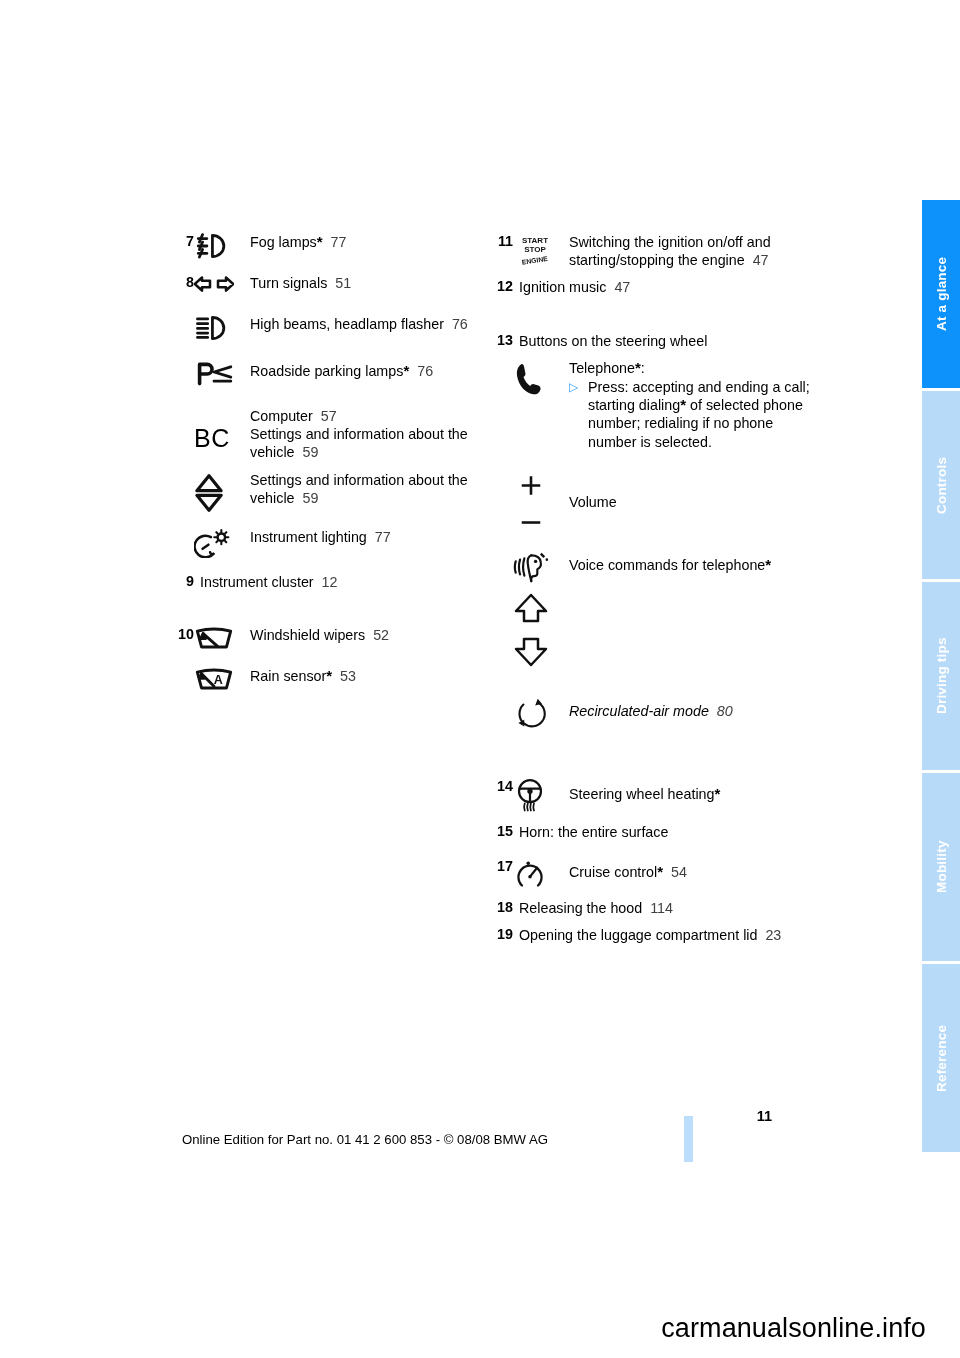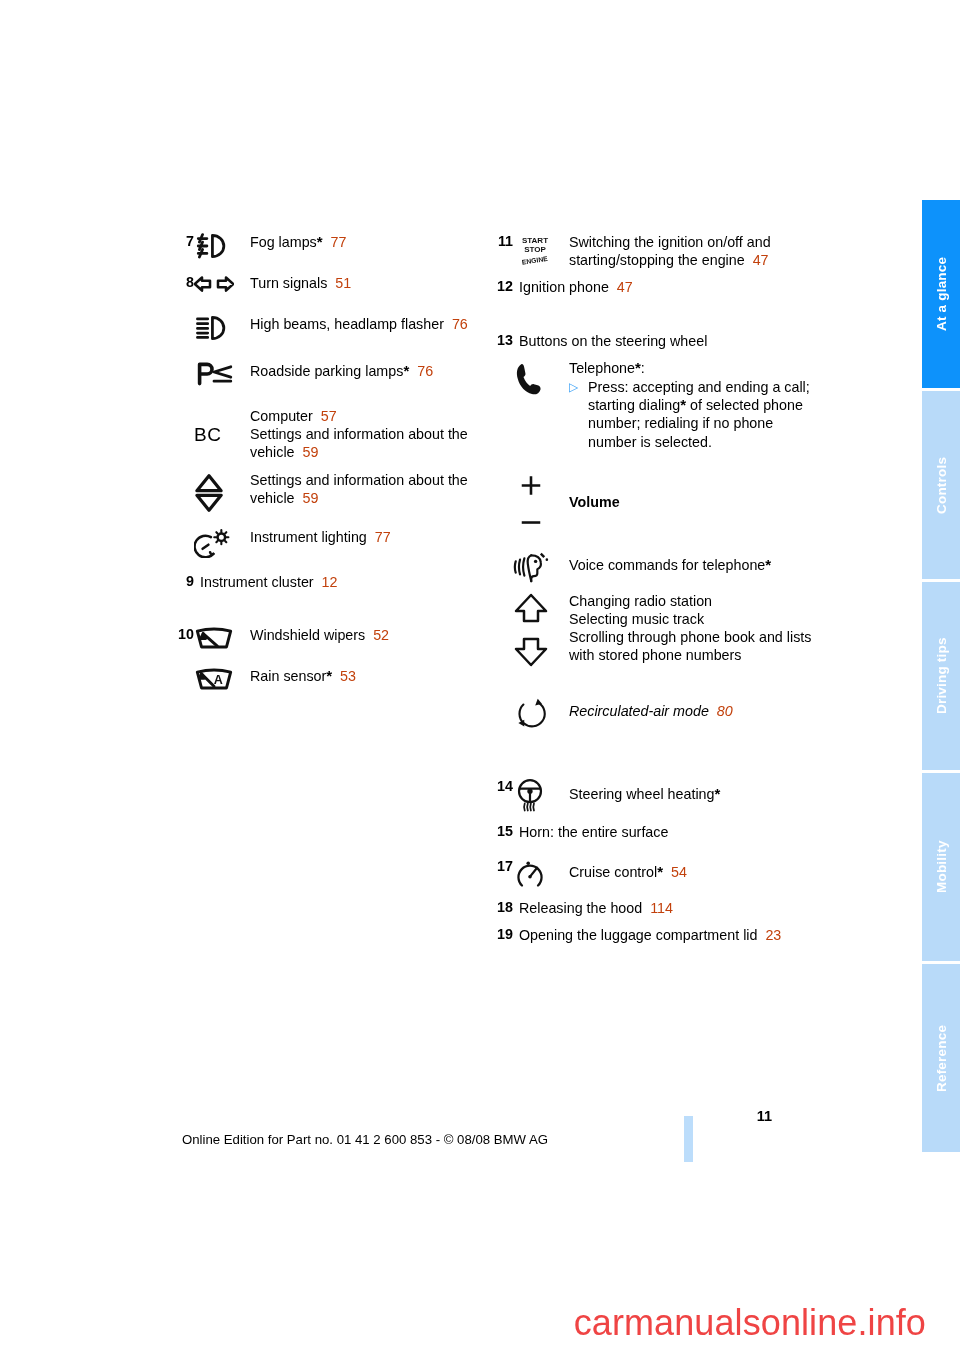--- a/index.html
+++ b/index.html
@@ -35,21 +35,21 @@
     font-size: 14.3px; font-weight: bold; line-height: 17px; padding-top: 1px;
   }
   .icon-cell {
     width: 56px; flex: 0 0 56px;
     display: flex; align-items: flex-start; justify-content: flex-start;
     padding-top: 1px;
   }
   .icon-cell.ind { margin-left: 26px; }
   .txt { flex: 1 1 auto; font-size: 14.3px; line-height: 18.2px; padding-top: 1px; }
   .txt.plain { padding-left: 6px; }
-  .pg { color: #c2410c; }
+  .pg { color: #404040; }
   .star { font-weight: bold; font-size: 15px; }
   .bullet-row { display: flex; margin-top: 1px; }
   .bullet { flex: 0 0 19px; color:#3aa0f5; font-size: 12px; line-height: 18.2px; }
 
   svg { display: block; }
   .stroke { fill: none; stroke: #111; stroke-width: 7; stroke-linecap: round; stroke-linejoin: round; }
   .fillk { fill: #111; }
 
   
   .footer { position: absolute; left: 0; top: 1108px; width: 820px; }
@@ -61,21 +61,21 @@
     position: absolute; left: 0; right: 130px; top: 24px;
     text-align: center; font-size: 13.2px; padding-left: 40px;
   }
   .footbar {
     position: absolute; left: 684px; top: 1116px;
     width: 9px; height: 46px; background: #bcddfb;
   }
 
   .watermark {
     position: absolute; right: 34px; bottom: 14px;
-    font-size: 36px; color: #ef4444; letter-spacing: .1px;
+    font-size: 27px; color: #000000; letter-spacing: .1px;
   }
 
   .sp8  { height: 8px; }
   .sp14 { height: 14px; }
   .sp20 { height: 20px; }
   .sp34 { height: 34px; }
 </style>
 </head>
 <body>
 
@@ -162,21 +162,21 @@
       <div class="txt">
         <span>Roadside parking lamps</span><span class="star">*</span>&nbsp;&nbsp;<span class="pg">76</span>
       </div>
     </div>
 
     <div class="sp20"></div>
 
     <div class="row">
       <div class="num"></div>
       <div class="icon-cell" style="padding-top:18px;">
-        <span style="font-size:19px;letter-spacing:.5px;">BC</span>
+        <span style="font-size:25px;letter-spacing:.5px;">BC</span>
       </div>
       <div class="txt">
         <div>
           <span>Computer</span>&nbsp;&nbsp;<span class="pg">57</span>
         </div>
         <div>
           <span>Settings and information about the vehicle</span>&nbsp;&nbsp;<span class="pg">59</span>
         </div>
       </div>
     </div>
@@ -274,21 +274,21 @@
       <div class="txt">
         <span>Switching the ignition on/off and starting/stopping the engine</span>&nbsp;&nbsp;<span class="pg">47</span>
       </div>
     </div>
 
     <div class="sp8"></div>
 
     <div class="row">
       <div class="num">12</div>
       <div class="txt plain">
-        <span>Ignition phone</span>&nbsp;&nbsp;<span class="pg">47</span>
+        <span>Ignition music</span>&nbsp;&nbsp;<span class="pg">47</span>
       </div>
     </div>
 
     <div class="sp34"></div>
 
     <div class="row">
       <div class="num">13</div>
       <div class="txt plain">Buttons on the steering wheel</div>
     </div>
 
@@ -313,21 +313,21 @@
 
     <div class="sp20"></div>
 
     <div class="row">
       <div class="icon-cell ind">
         <svg width="36" height="64" viewBox="0 0 70 124">
           <path class="stroke" style="stroke-width:5;stroke-linecap:butt" d="M35 8 L35 44 M17 26 L53 26"></path>
           <path class="stroke" style="stroke-width:5;stroke-linecap:butt" d="M17 98 L53 98"></path>
         </svg>
       </div>
-      <div class="txt" style="padding-top:22px;font-weight:bold;">
+      <div class="txt" style="padding-top:22px;">
         <span>Volume</span>
       </div>
     </div>
 
     <div class="sp14"></div>
 
     <div class="row">
       <div class="icon-cell ind">
         <svg width="40" height="32" viewBox="0 0 92 74">
           <path class="stroke" style="stroke-width:5" d="M6 24 Q2 37 6 50 M16 20 Q11 37 16 54 M26 17 Q20 37 26 57"></path>
@@ -345,25 +345,20 @@
 
     <div class="sp8"></div>
 
     <div class="row">
       <div class="icon-cell ind">
         <svg width="36" height="76" viewBox="0 0 72 152">
           <path class="stroke" style="stroke-width:5" d="M36 6 L66 38 L50 38 L50 58 L22 58 L22 38 L6 38 Z"></path>
           <path class="stroke" style="stroke-width:5" d="M36 146 L66 114 L50 114 L50 94 L22 94 L22 114 L6 114 Z"></path>
         </svg>
       </div>
-      <div class="txt">
-        <div>Changing radio station</div>
-        <div>Selecting music track</div>
-        <div>Scrolling through phone book and lists with stored phone numbers</div>
-      </div>
     </div>
 
     <div class="sp14"></div>
 
 
     <div class="sp14"></div>
 
     <div class="row">
       <div class="icon-cell ind">
         <svg width="36" height="32" viewBox="0 0 80 76">

